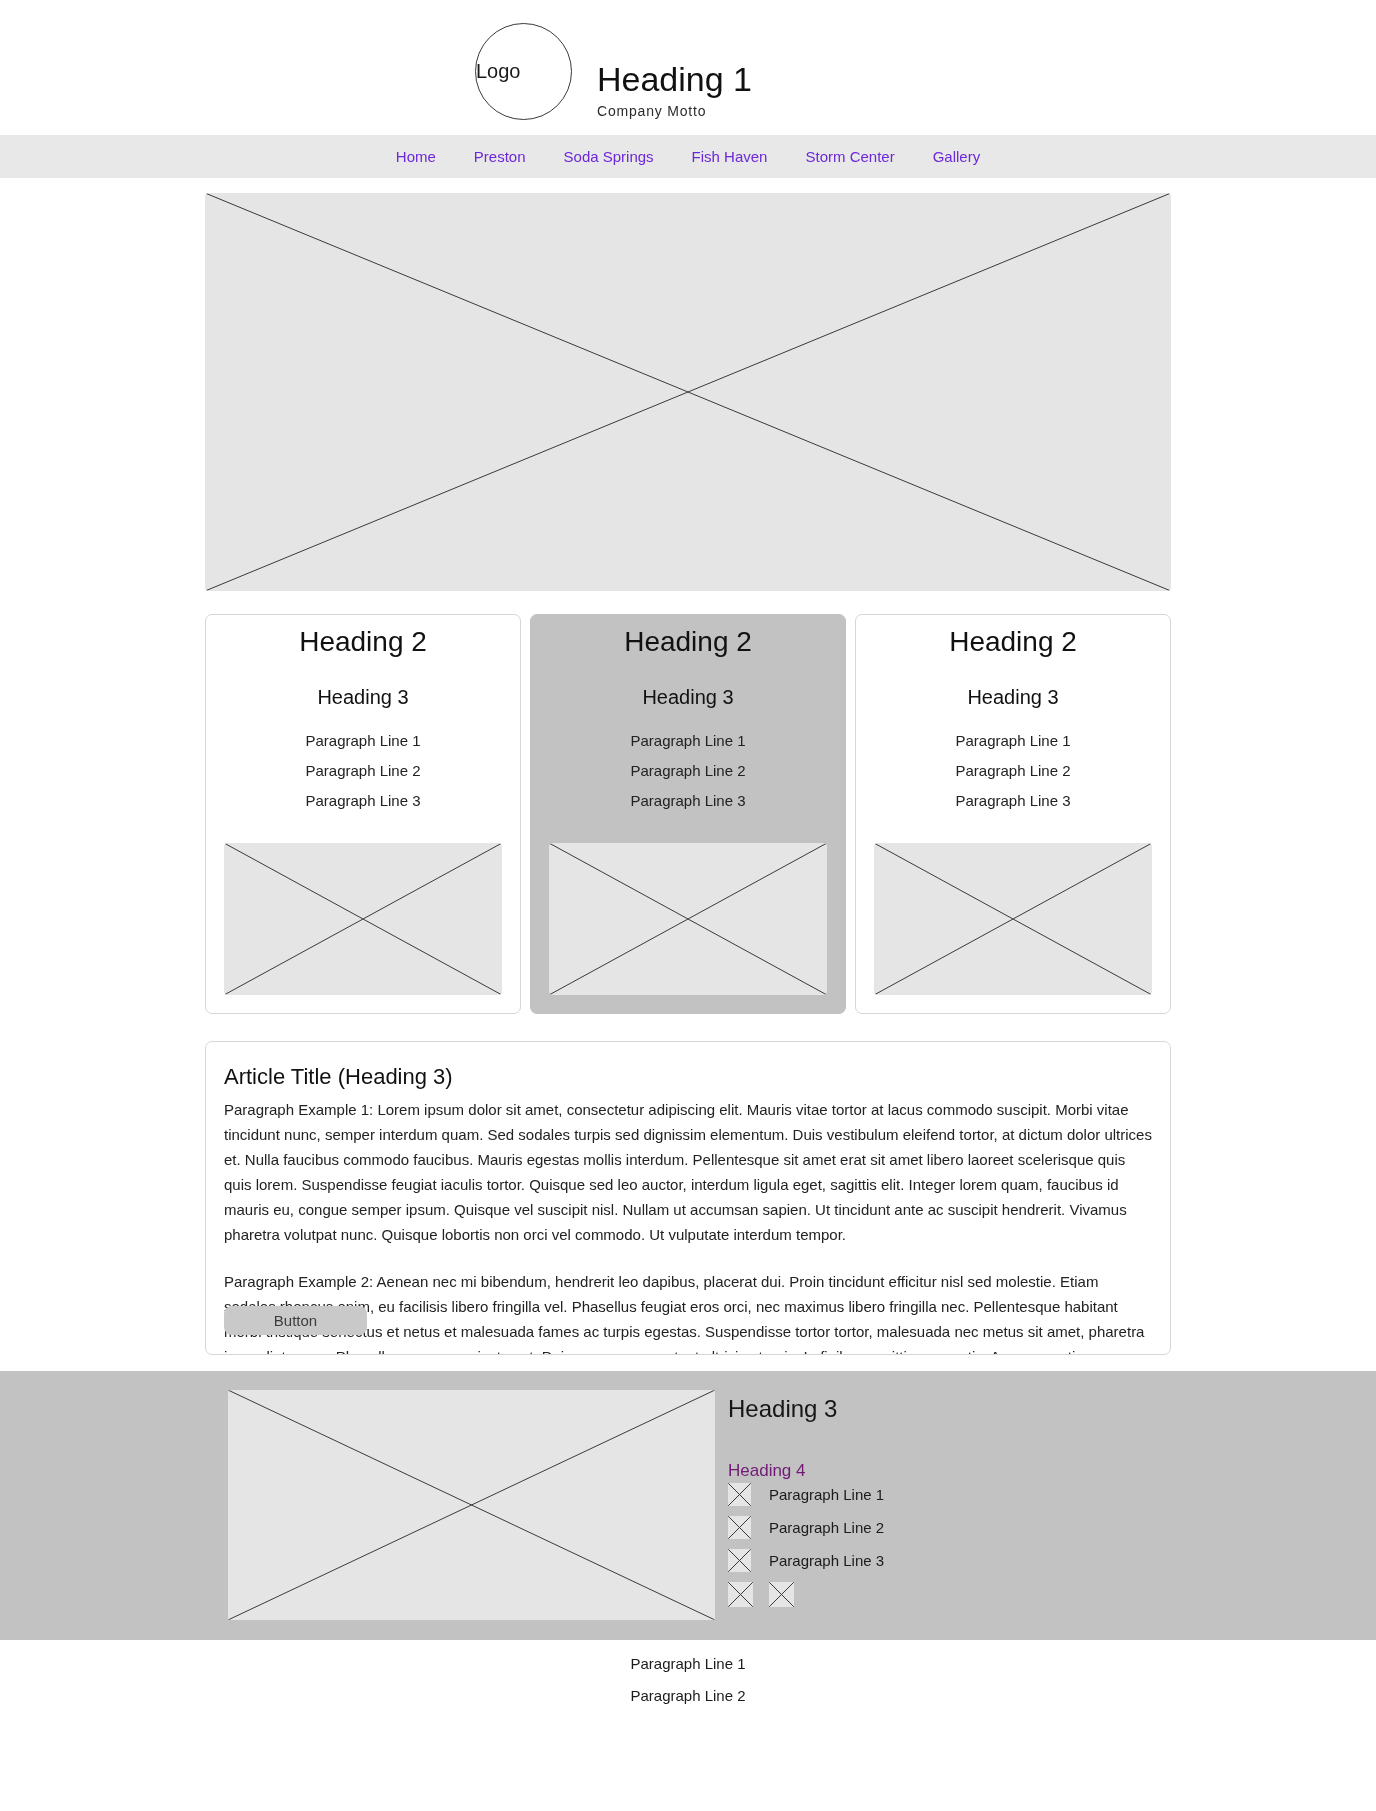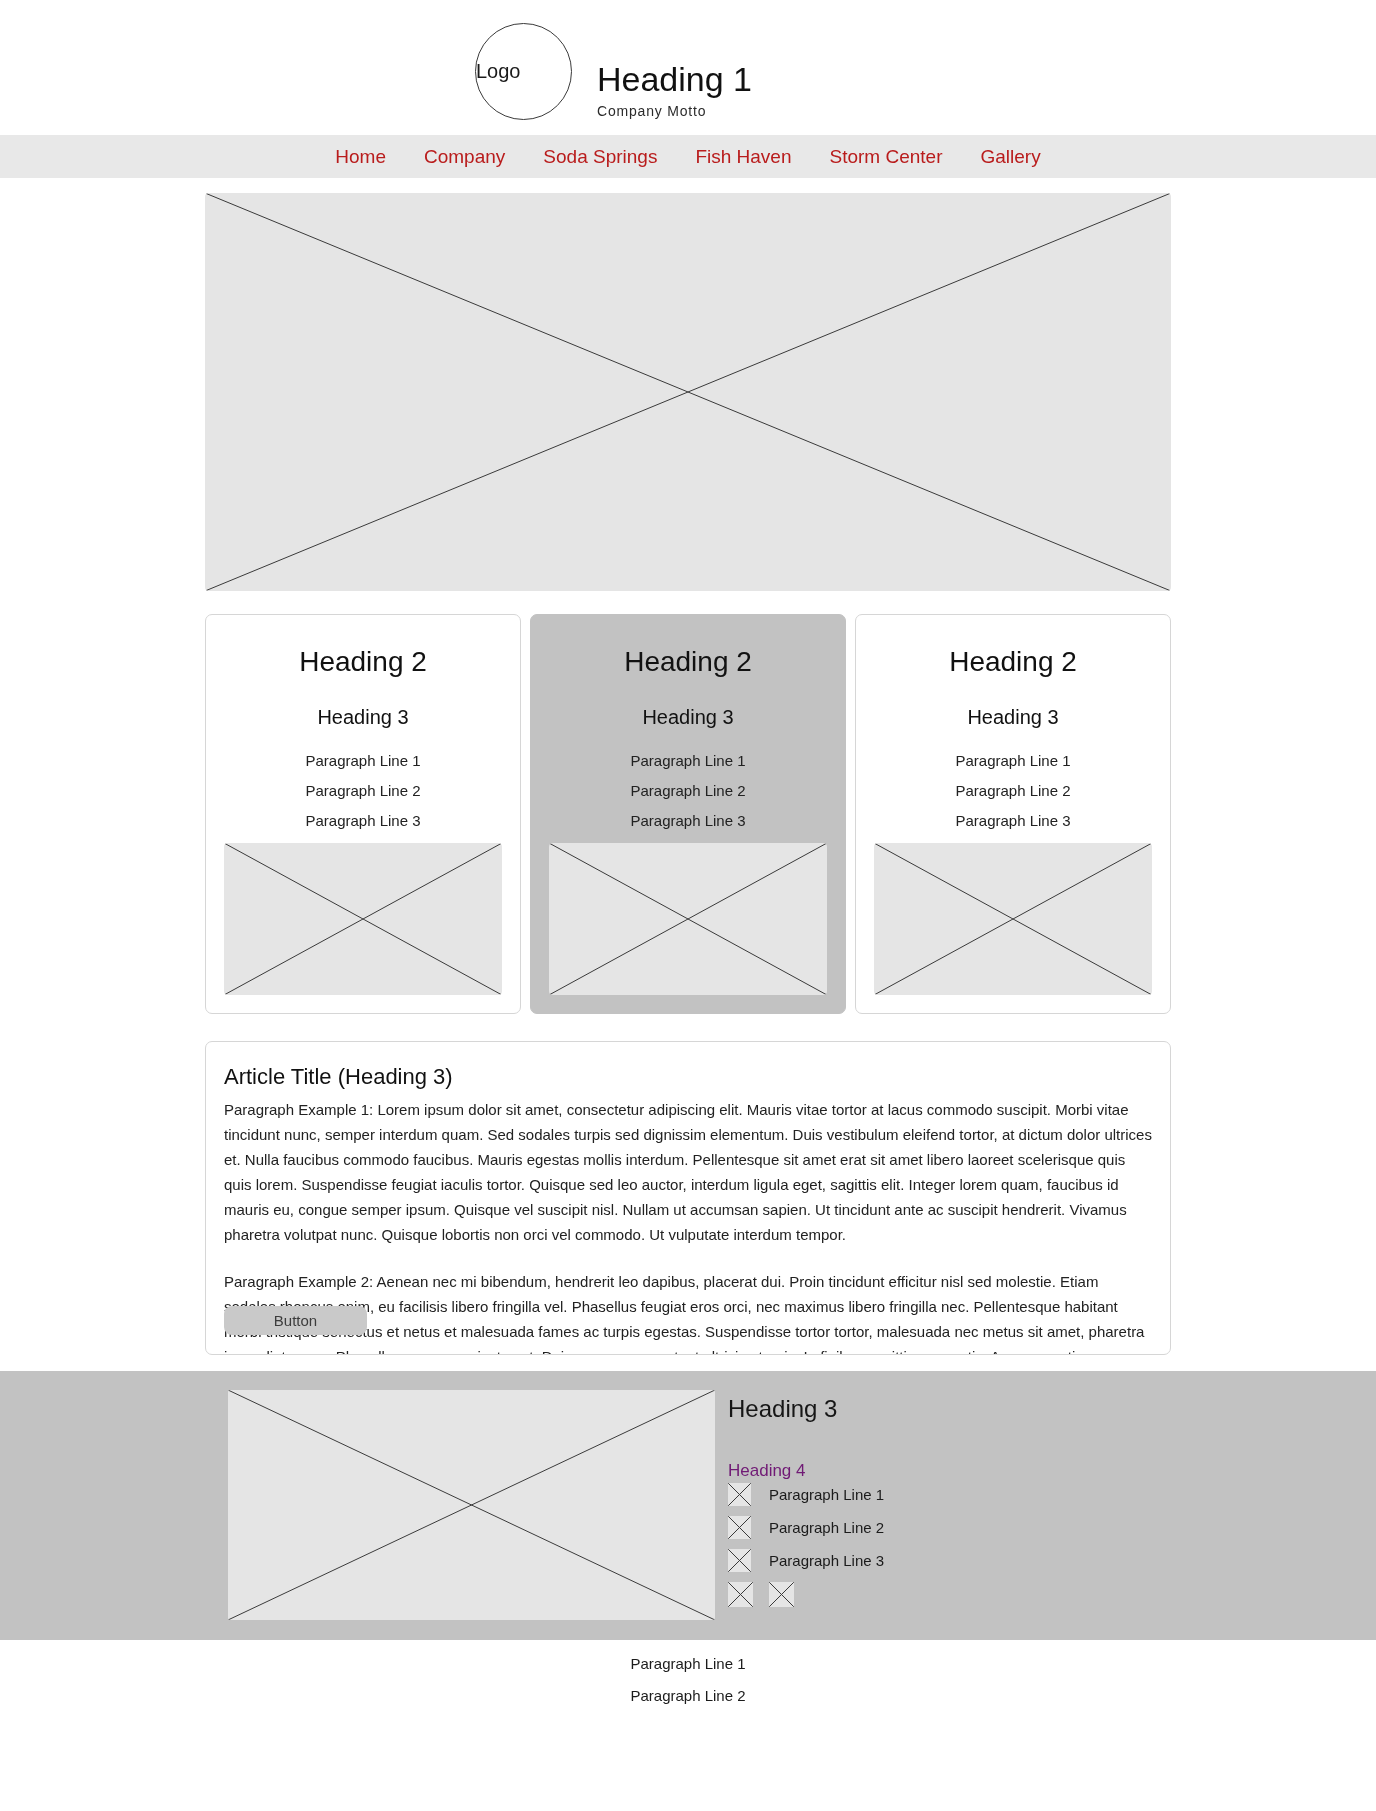--- a/index.html
+++ b/index.html
@@ -22,39 +22,39 @@
   }
   .header-text { margin: 40px 0 0 25px; }
   .site-title { font-size: 34px; font-weight: 400; line-height: 1.1; color: #111; margin-top: 21px; }
   .site-motto { font-size: 14px; color: #2b2b2b; letter-spacing: 0.8px; margin-top: 5px; }
 
   
   .nav {
     height: 43px; background: #e8e8e8;
     display: flex; align-items: center; justify-content: center; gap: 38px;
   }
-  .nav-item { font-size: 19px; color: #b91c1c; cursor: pointer; white-space: nowrap; }
+  .nav-item { font-size: 15px; color: #6d28d9; cursor: pointer; white-space: nowrap; }
 
   
   .content { width: 966px; margin: 0 auto; }
   .placeholder {
     background: #e5e5e5; position: relative; overflow: hidden; border-radius: 4px;
   }
   .placeholder svg { position: absolute; inset: 0; width: 100%; height: 100%; display: block; }
   .placeholder line { stroke: #3a3a3a; stroke-width: 1; vector-effect: non-scaling-stroke; }
 
   .hero { margin-top: 15px; width: 966px; height: 398px; }
 
   
   .cards { margin-top: 23px; display: grid; grid-template-columns: 1fr 1fr 1fr; gap: 9px; }
   .card {
     height: 400px; background: #fff;
     border: 1px solid #d6d6d6; border-radius: 7px;
     display: flex; flex-direction: column; align-items: center;
-    padding: 30px 18px 18px 18px; text-align: center;
+    padding: 10px 18px 18px 18px; text-align: center;
   }
   .card.highlight { background: #c2c2c2; border-color: #c2c2c2; }
   .card-h2 { font-size: 28px; font-weight: 400; line-height: 34px; color: #111; }
   .card-h3 { font-size: 20px; font-weight: 400; line-height: 24px; margin-top: 26px; color: #111; }
   .card-line { font-size: 15px; line-height: 22px; margin-top: 8px; color: #222; }
   .card-line.first { margin-top: 21px; }
   .card-img { width: 100%; height: 152px; margin-top: auto; }
 
   
   .article {
@@ -99,21 +99,21 @@
     <span>Logo</span>
   </div>
   <div class="header-text">
     <div class="site-title">Heading 1</div>
     <div class="site-motto">Company Motto</div>
   </div>
 </div>
 
 <div class="nav">
   <span class="nav-item">Home</span>
-  <span class="nav-item">Company</span>
+  <span class="nav-item">Preston</span>
   <span class="nav-item">Soda Springs</span>
   <span class="nav-item">Fish Haven</span>
   <span class="nav-item">Storm Center</span>
   <span class="nav-item">Gallery</span>
 </div>
 
 <div class="content">
 
   <div class="placeholder hero">
     <svg viewBox="0 0 100 100" preserveAspectRatio="none">

